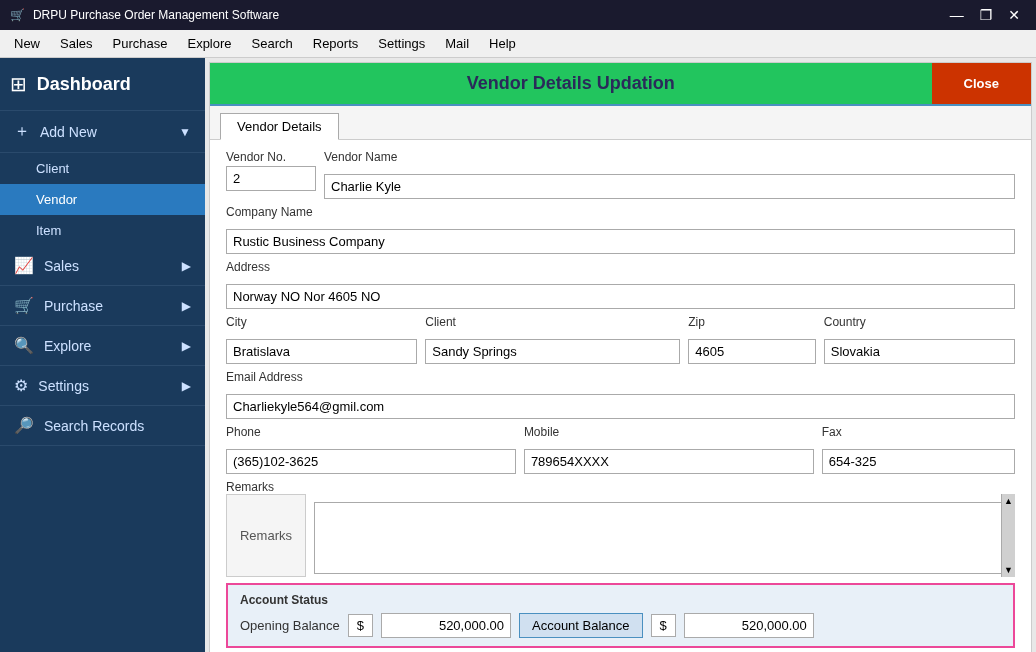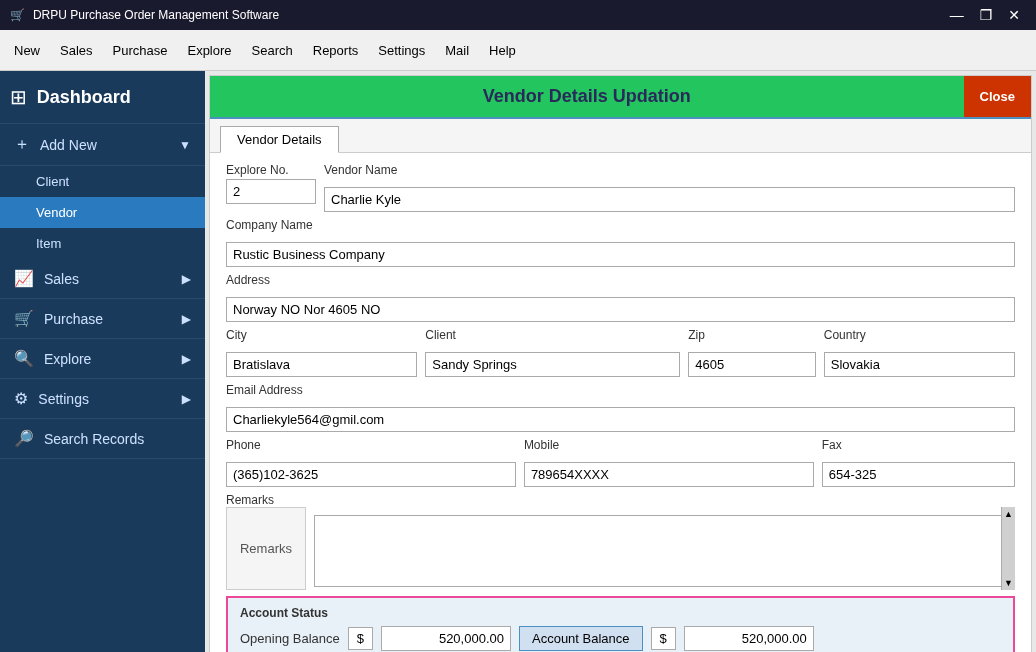--- a/index.html
+++ b/index.html
@@ -5,21 +5,21 @@
     * { box-sizing: border-box; margin: 0; padding: 0; }
     body { font-family: 'Segoe UI', Tahoma, Geneva, Verdana, sans-serif; font-size: 13px; background: #f0f0f0; width: 1036px; height: 652px; overflow: hidden; }
 
     
     .title-bar { background: #1a1a2e; color: white; display: flex; align-items: center; justify-content: space-between; padding: 6px 10px; height: 30px; }
     .title-bar-left { display: flex; align-items: center; gap: 8px; font-size: 12px; }
     .title-bar-controls { display: flex; gap: 4px; }
     .title-bar-btn { background: none; border: none; color: white; cursor: pointer; font-size: 14px; padding: 2px 6px; }
 
     
-    .menu-bar { background: #f0f0f0; display: flex; align-items: center; padding: 2px 4px; height: 41px; border-bottom: 1px solid #ccc; }
+    .menu-bar { background: #f0f0f0; display: flex; align-items: center; padding: 2px 4px; height: 28px; border-bottom: 1px solid #ccc; }
     .menu-item { padding: 3px 10px; cursor: pointer; font-size: 13px; }
 
     
     .main-container { display: flex; height: calc(652px - 58px); }
 
     
     .sidebar { width: 205px; background: #1a3a5c; color: white; display: flex; flex-direction: column; flex-shrink: 0; }
     .sidebar-header { background: #1a3a5c; padding: 14px 10px; display: flex; align-items: center; gap: 10px; border-bottom: 1px solid #2a4a6c; }
     .sidebar-header-icon { font-size: 20px; }
     .sidebar-header-text { font-size: 18px; font-weight: bold; color: white; }
@@ -32,21 +32,21 @@
     .sidebar-sub-item.active { background: #2a7abf; }
     .nav-icon { font-size: 16px; }
 
     
     .content-area { flex: 1; background: #e8e8e8; display: flex; flex-direction: column; }
 
     
     .form-panel { flex: 1; background: white; margin: 4px; border: 1px solid #ccc; display: flex; flex-direction: column; position: relative; }
     .form-title-bar { background: #22c55e; display: flex; align-items: center; justify-content: space-between; padding: 0 0; border-bottom: 2px solid #4a90c0; }
     .form-title { flex: 1; text-align: center; font-size: 18px; font-weight: bold; color: #2a2a5a; padding: 10px; }
-    .close-btn { background: #cc3300; color: white; border: none; padding: 8px 16px; cursor: pointer; font-size: 13px; font-weight: bold; height: 100%; }
+    .close-btn { background: #cc3300; color: white; border: none; padding: 8px 32px; cursor: pointer; font-size: 13px; font-weight: bold; height: 100%; }
 
     
     .tab-bar { padding: 6px 10px 0 10px; background: #f5f5f5; border-bottom: 1px solid #ccc; }
     .tab { display: inline-block; padding: 5px 16px; background: #d0d8e0; border: 1px solid #aaa; border-bottom: none; cursor: pointer; font-size: 13px; margin-right: 2px; }
     .tab.active { background: white; border-bottom: 1px solid white; position: relative; top: 1px; }
 
     
     .form-content { padding: 10px 16px; flex: 1; overflow-y: auto; }
     .form-row { display: flex; gap: 8px; margin-bottom: 6px; align-items: flex-start; }
     .form-group { display: flex; flex-direction: column; gap: 2px; }
@@ -170,21 +170,21 @@
       </div>
 
       <div class="tab-bar">
         <div class="tab active">Vendor Details</div>
       </div>
 
       <div class="form-content">
 
         <div class="form-row">
           <div class="form-group">
-            <label class="form-label">Explore No.</label>
+            <label class="form-label">Vendor No.</label>
             <input class="form-input" style="width: 90px;" value="2">
           </div>
           <div class="form-group" style="flex:1">
             <label class="form-label">Vendor Name</label>
             <input class="form-input full-width" value="Charlie Kyle" style="">
           </div>
         </div>
 
         <div class="form-group" style="margin-bottom:6px">
           <label class="form-label">Company Name</label>

